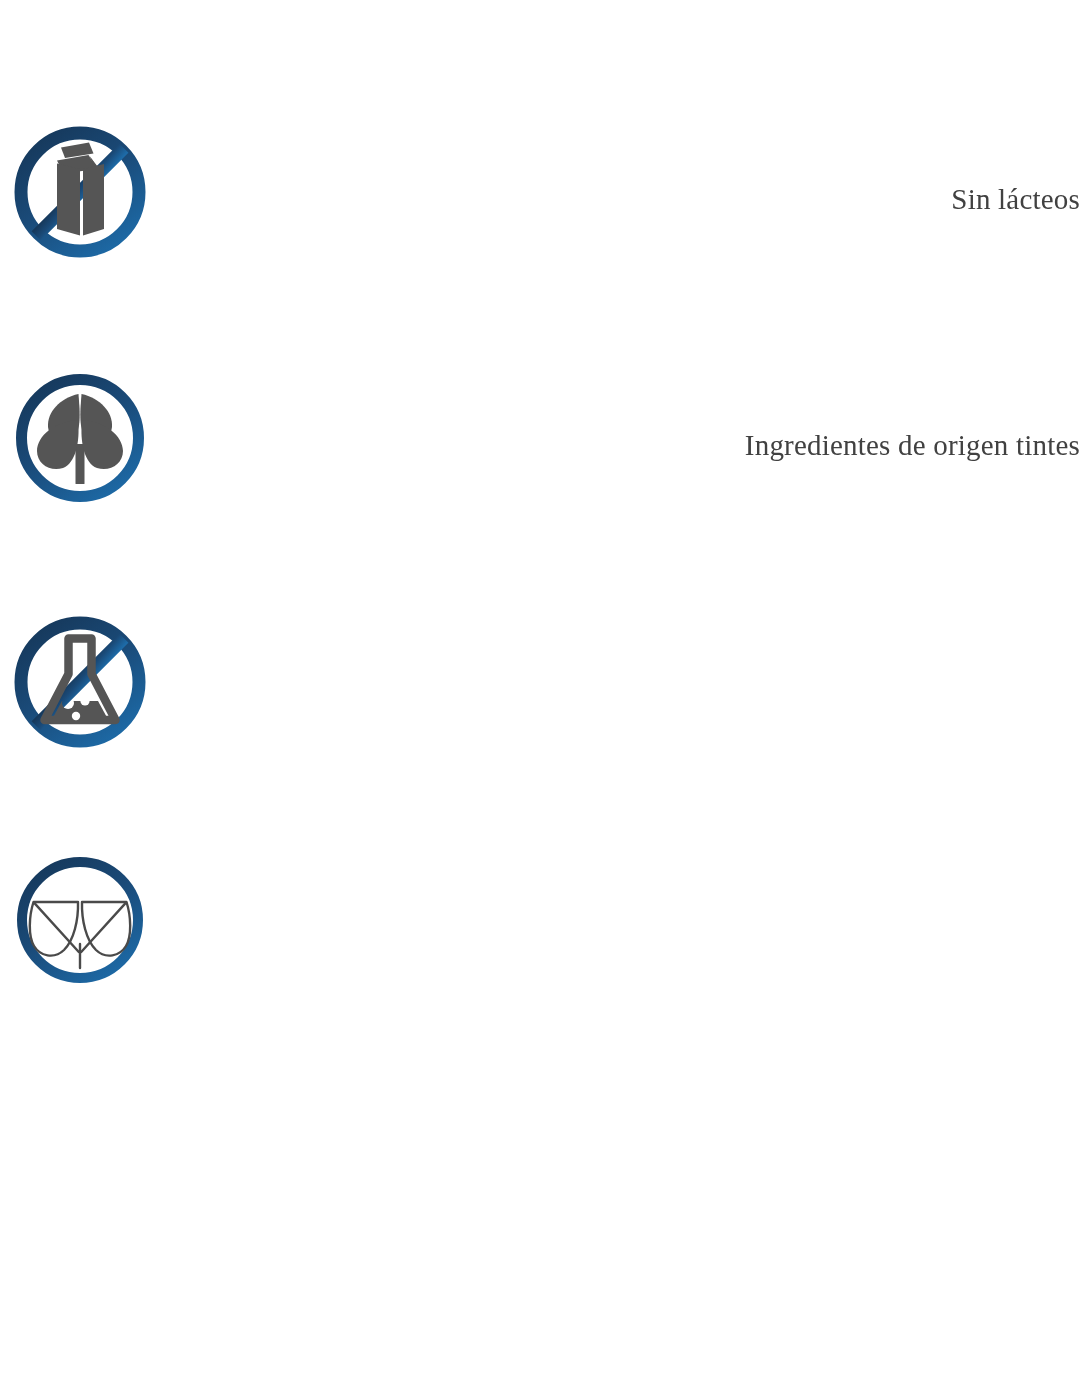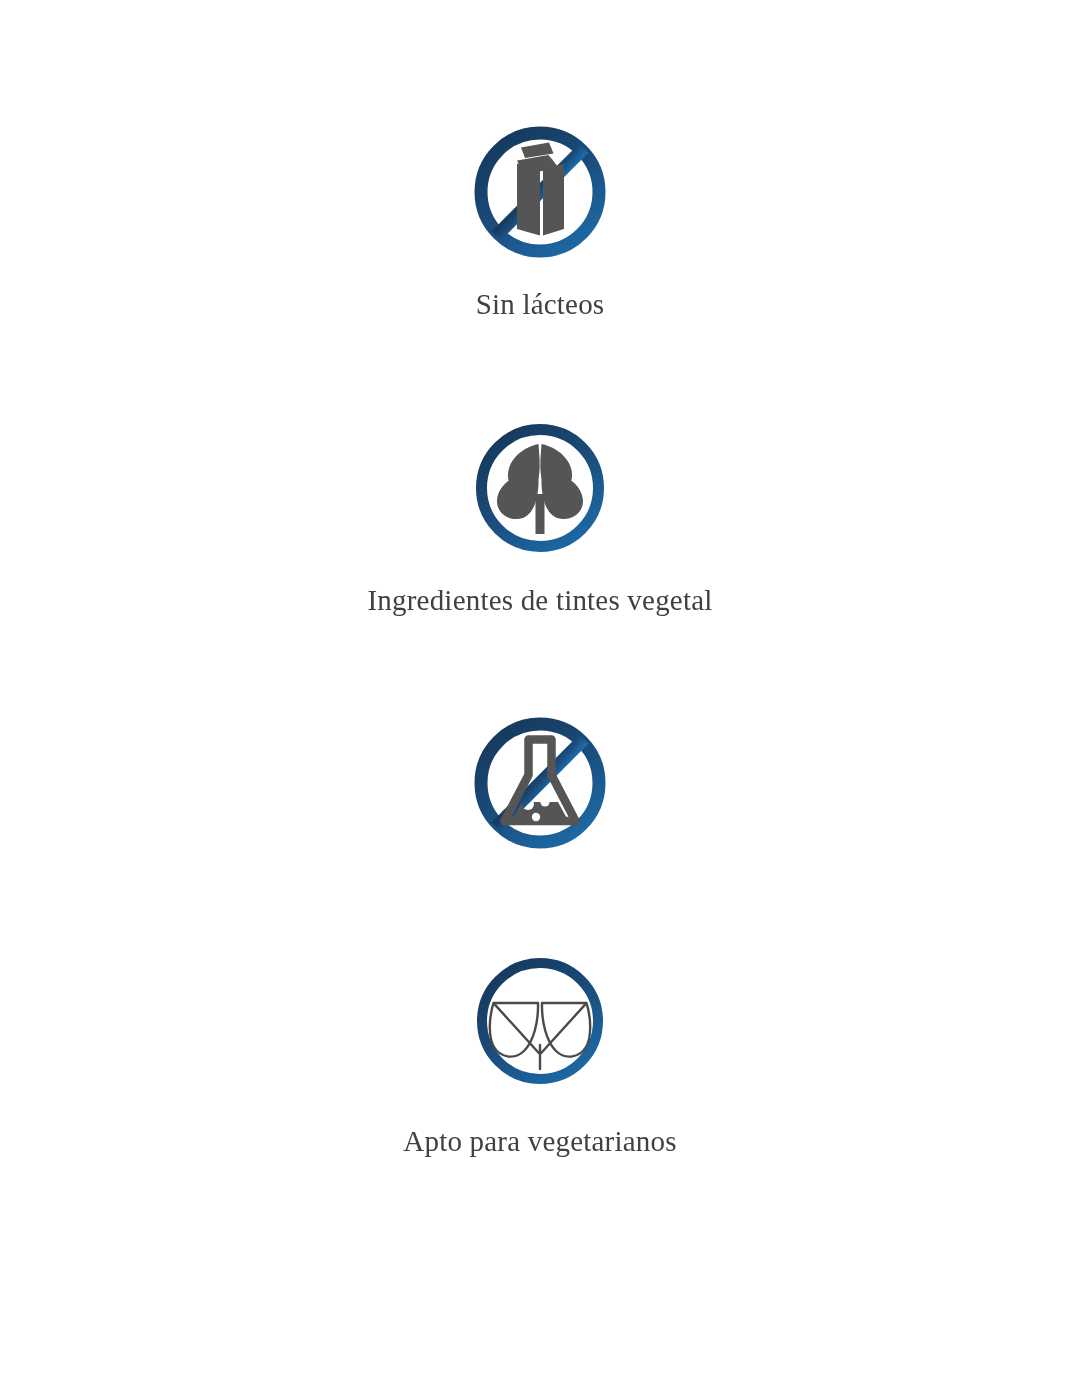--- a/index.html
+++ b/index.html
@@ -20,23 +20,23 @@
     height: 1389px;
     display: flex;
     flex-direction: column;
     align-items: center;
     box-sizing: border-box;
     padding-top: 112px;
   }
   .badge {
     width: 100%;
     display: flex;
-    flex-direction: column;
+    flex-direction: row;
     align-items: center;
-    justify-content: flex-start;
+    justify-content: space-between;
   }
   .badge-icon {
     width: 160px;
     height: 160px;
     display: block;
   }
   .badge-label {
     margin-top: 14px;
     font-size: 29px;
     line-height: 1.25;
@@ -114,21 +114,21 @@
 
         <path d="M78.5,36 C60,40 47,54 48,69 C49,80 60,85 70,82 C80,78 80,62 79.5,50 Z"></path>
 
         <path d="M81.5,36 C100,40 113,54 112,69 C111,80 100,85 90,82 C80,78 80,62 80.5,50 Z"></path>
 
         <path d="M78.5,62 C55,63 37,78 37,93 C37,106 50,114 63,110 C76,105 79,84 78.5,70 Z"></path>
 
         <path d="M81.5,62 C105,63 123,78 123,93 C123,106 110,114 97,110 C84,105 81,84 81.5,70 Z"></path>
       </g>
     </svg>
-    <div class="badge-label">Ingredientes de tintes vegetal</div>
+    <div class="badge-label">Ingredientes de origen tintes</div>
   </div>
 
   <div class="badge badge-3">
     <svg class="badge-icon" viewBox="0 0 160 160" aria-hidden="true">
       <defs>
         <linearGradient id="ringGrad3" x1="0.18" y1="0" x2="0.85" y2="1">
           <stop offset="0%" stop-color="#16395c"></stop>
           <stop offset="45%" stop-color="#1a4a78"></stop>
           <stop offset="100%" stop-color="#1d6ba8"></stop>
         </linearGradient>
@@ -174,16 +174,15 @@
 
         <line x1="34" y1="62.6" x2="78.8" y2="112"></line>
 
         <path d="M126.5,62 L82,62 C81.5,80 86,100 96,110 C106,119.5 120,116 126,106 C132,96 131,76 126.5,62 Z"></path>
 
         <line x1="126" y1="62.6" x2="81.2" y2="112"></line>
 
         <line x1="80" y1="104" x2="80" y2="128"></line>
       </g>
     </svg>
-    <div class="badge-label">Apto para vegetarianos</div>
   </div>
 
 </div>
 
 </body></html>

